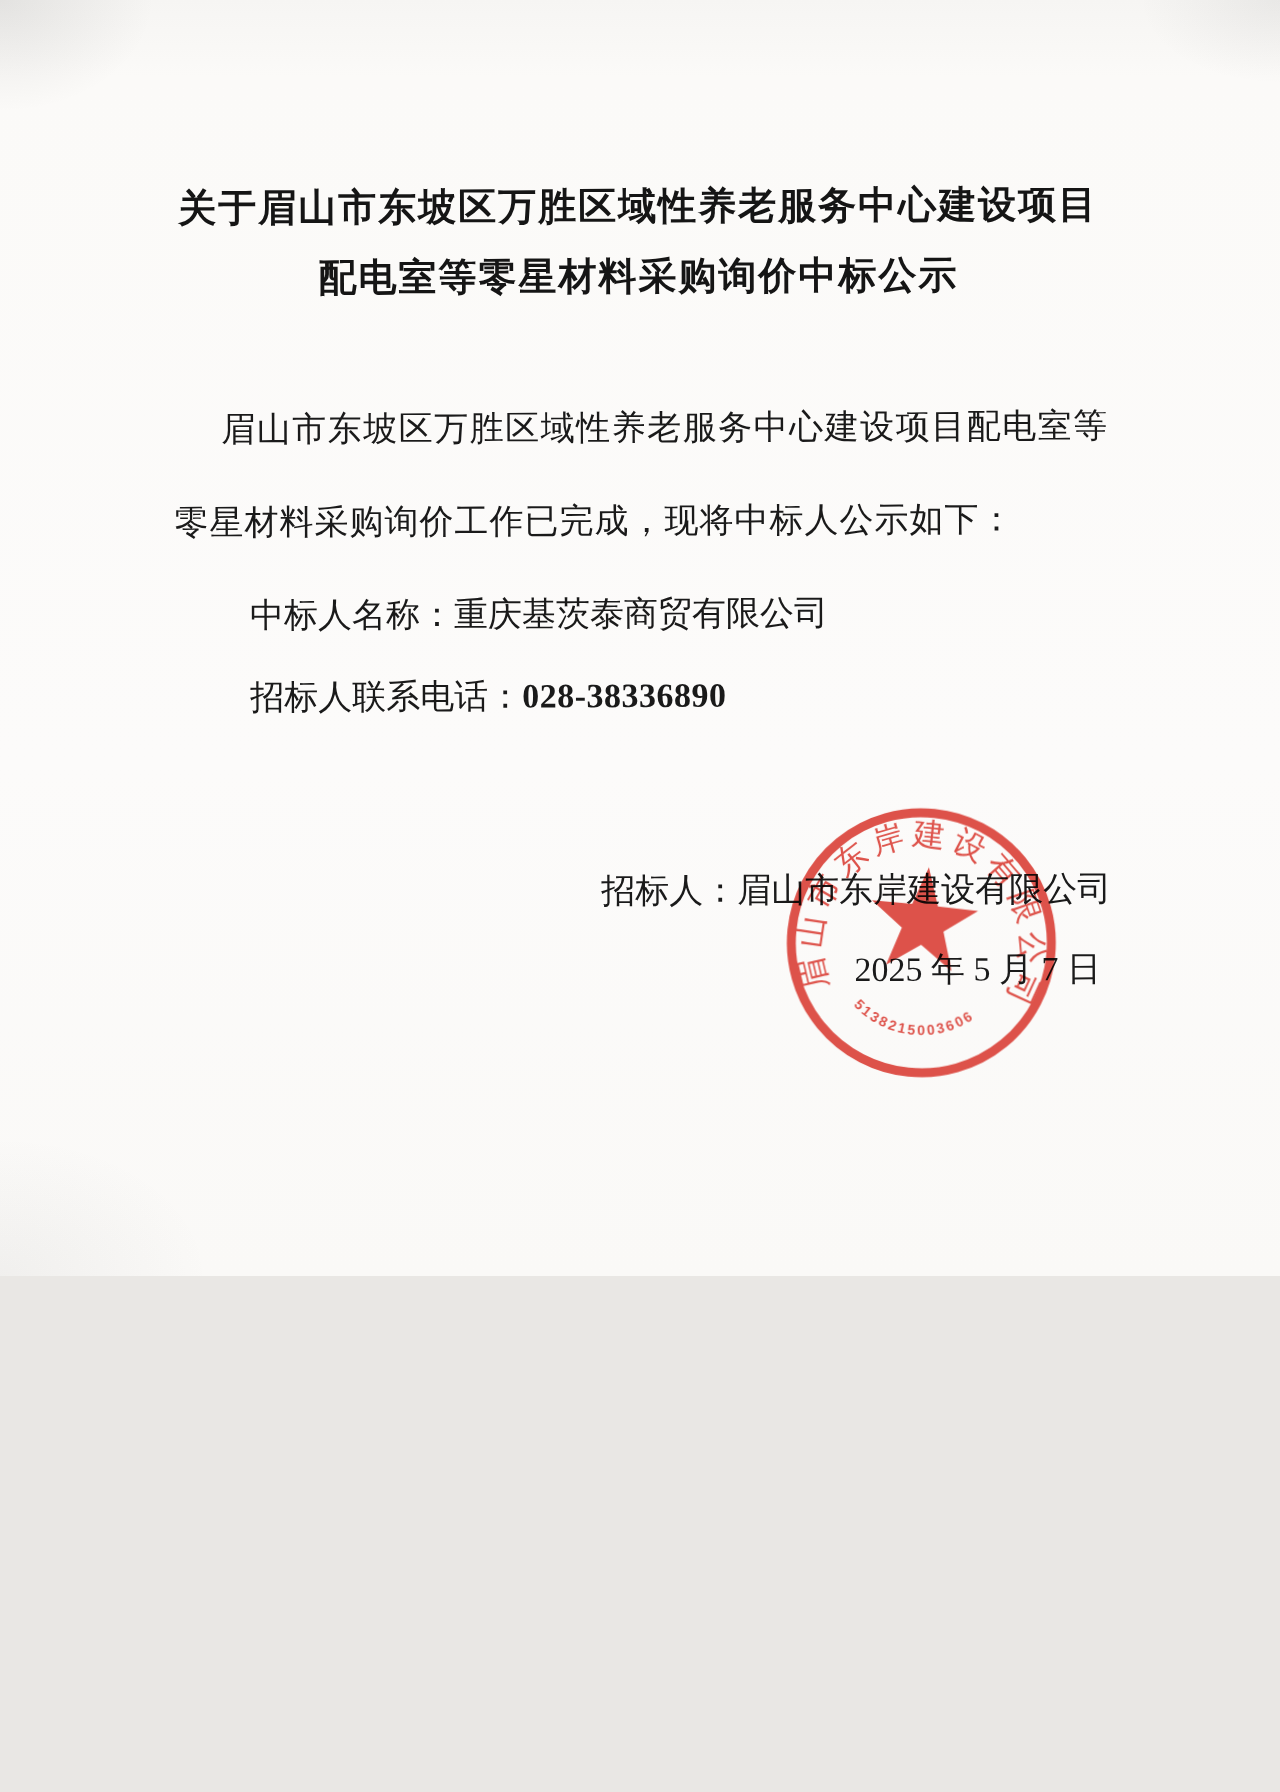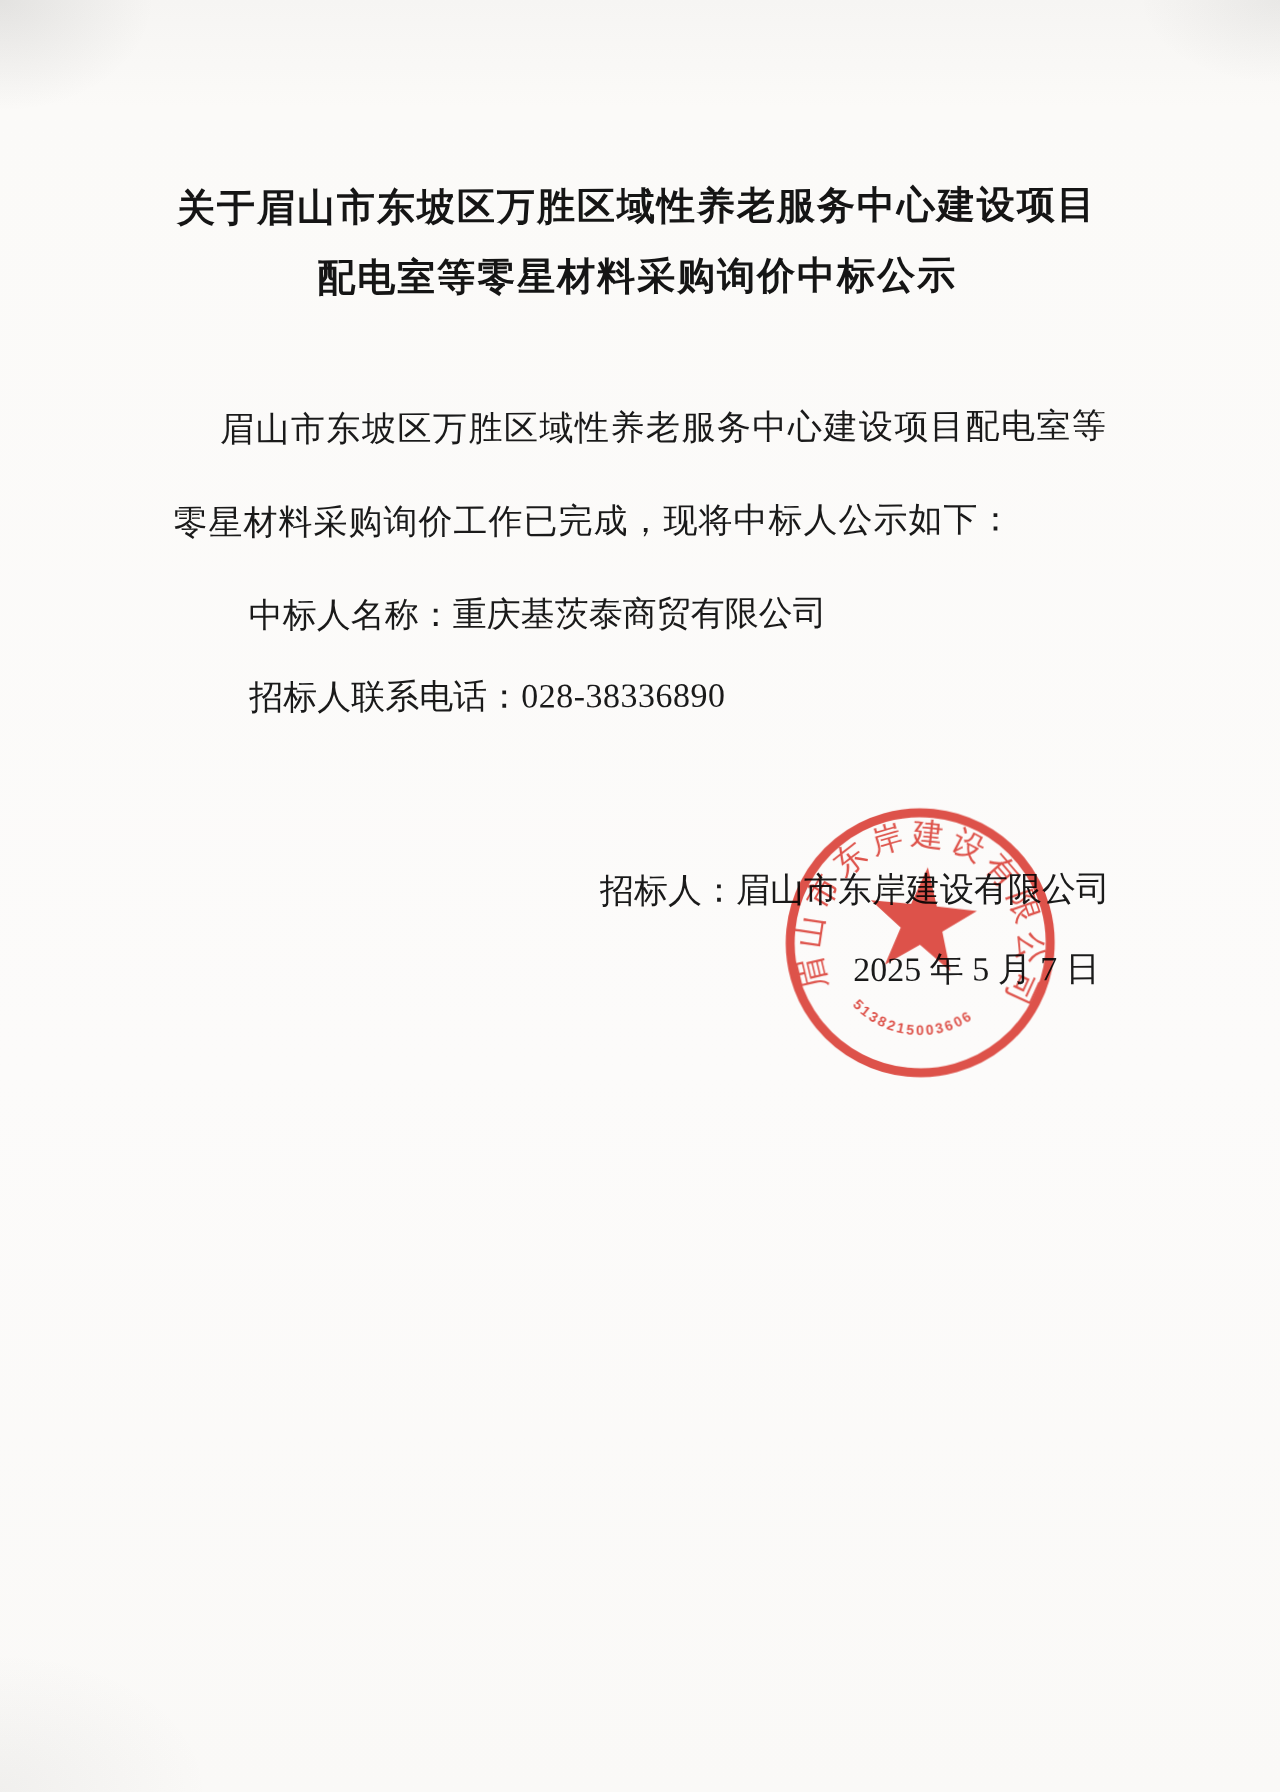--- a/index.html
+++ b/index.html
@@ -4,36 +4,36 @@
 <style>
   html,body{margin:0;padding:0;}
   body{
     width:1280px;height:1792px;
     background:#e9e7e4;
     font-family:"Liberation Serif","DejaVu Serif",serif;
     overflow:hidden;
   }
   .page{
     position:relative;
-    width:1280px;height:1792px;
+    width:1280px;height:1276px;
     background:
       radial-gradient(220px 160px at 0% 0%, rgba(60,60,60,.10), rgba(0,0,0,0) 70%),
       radial-gradient(200px 120px at 100% 0%, rgba(60,60,60,.07), rgba(0,0,0,0) 70%),
       radial-gradient(300px 200px at 0% 100%, rgba(60,60,60,.05), rgba(0,0,0,0) 70%),
       linear-gradient(180deg,#f6f5f3 0%, #fbfaf8 6%, #fcfbfa 60%, #faf9f7 100%);
     color:#1c1c1c;
   }
   .content{position:absolute;inset:0;transform:rotate(-0.25deg);}
   .line{position:absolute;white-space:nowrap;}
   .title-line{
     left:0;width:1280px;text-align:center;
     font-size:38px;font-weight:bold;letter-spacing:2px;color:#151515;
   }
   .body-line{font-size:34px;color:#1a1a1a;}
-  .num{font-weight:normal;letter-spacing:.5px;}
+  .num{font-weight:bold;letter-spacing:.5px;}
   .stamp{
     position:absolute;left:760px;top:784px;width:320px;height:320px;
     mix-blend-mode:multiply;opacity:.88;filter:blur(.3px);
     pointer-events:none;
   }
 </style>
 </head>
 <body>
 
 <div class="page">

